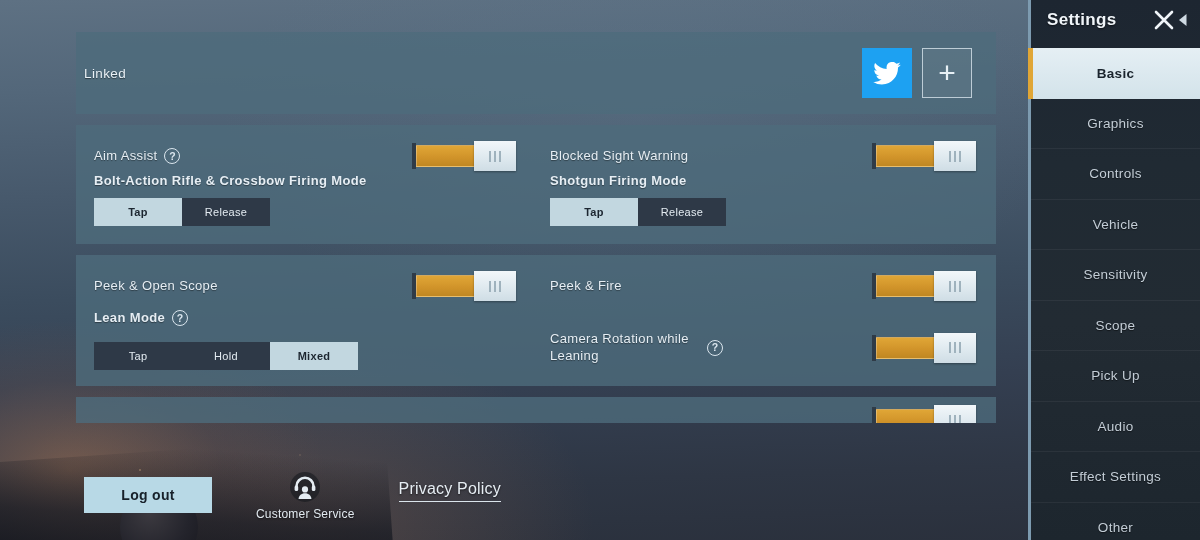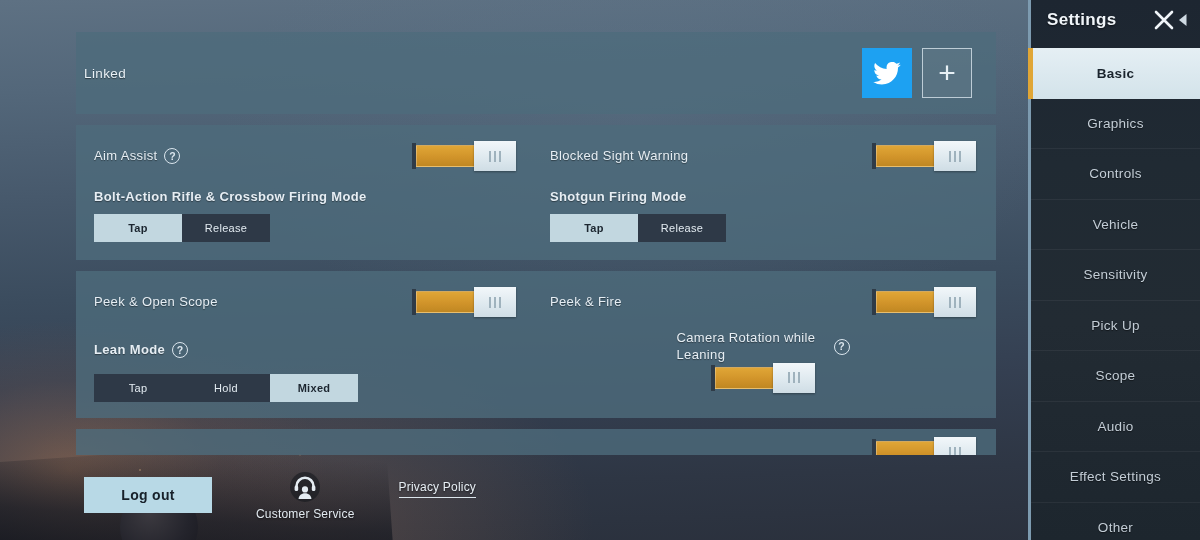--- a/index.html
+++ b/index.html
@@ -199,21 +199,21 @@
     color: #e3ebf1;
     border: none;
     font-family: "Liberation Sans", sans-serif;
   }
   .seg.sel {
     background: #c2d7e0;
     color: #1c2630;
     font-weight: bold;
   }
 
-  .sub-label { margin-top: 18px; }
+  .sub-label { margin-top: 2px; }
 
   .group-body { padding: 16px 0 18px; }
   .group-body.tight { padding-bottom: 16px; }
 
   
   .partial { height: 26px; overflow: hidden; }
 
   
   .footer {
     position: absolute;
@@ -247,21 +247,21 @@
   }
   .cs-text {
     color: #e2eaf0;
     font-size: 12px;
     letter-spacing: .2px;
     text-shadow: 0 1px 2px rgba(0,0,0,.6);
   }
   .privacy {
     margin-left: 44px;
     color: #e7eef4;
-    font-size: 12px;
+    font-size: 16px;
     letter-spacing: .2px;
     border-bottom: 1.5px solid #dbe5ec;
     padding-bottom: 3px;
     text-shadow: 0 1px 2px rgba(0,0,0,.6);
     align-self: flex-start;
     margin-top: 16px;
   }
 
   
   .sidebar {
@@ -436,21 +436,21 @@
                 <span class="track-cap"></span>
                 <span class="track"></span>
                 <span class="knob">
                     <i></i>
                     <i></i>
                     <i></i>
                   </span>
               </div>
             </div>
 
-            <div class="row toggle-row" style="margin-top:13px;flex-direction:column;">
+            <div class="row toggle-row" style="margin-top:30px;">
               <div class="row">
                 <span class="lbl two-line">Camera Rotation while Leaning</span>
                 <span class="help">?</span>
               </div>
               <div class="switch">
                 <span class="track-cap"></span>
                 <span class="track"></span>
                 <span class="knob">
                     <i></i>
                     <i></i>
@@ -522,21 +522,21 @@
         </svg>
       </div>
     </div>
 
     <div class="sb-items">
       <div class="sb-item active">Basic</div>
       <div class="sb-item">Graphics</div>
       <div class="sb-item">Controls</div>
       <div class="sb-item">Vehicle</div>
       <div class="sb-item">Sensitivity</div>
+      <div class="sb-item">Scope</div>
       <div class="sb-item">Pick Up</div>
-      <div class="sb-item">Scope</div>
       <div class="sb-item">Audio</div>
       <div class="sb-item">Effect Settings</div>
       <div class="sb-item">Other</div>
     </div>
   </div>
 
 </div>
 
 </body></html>

